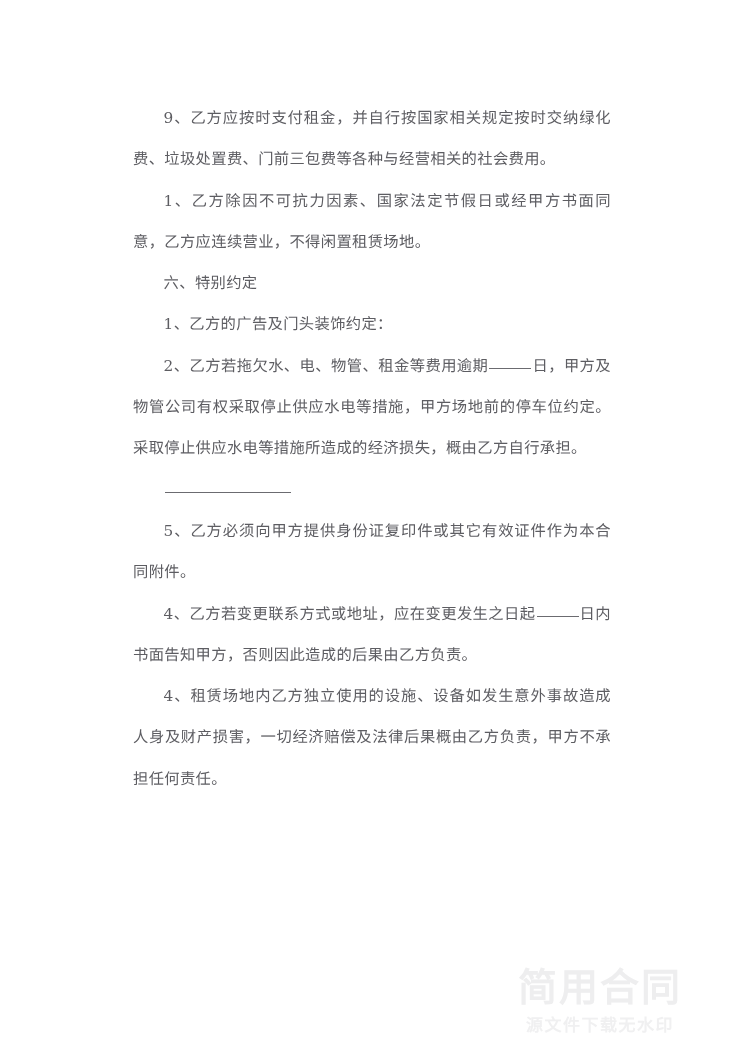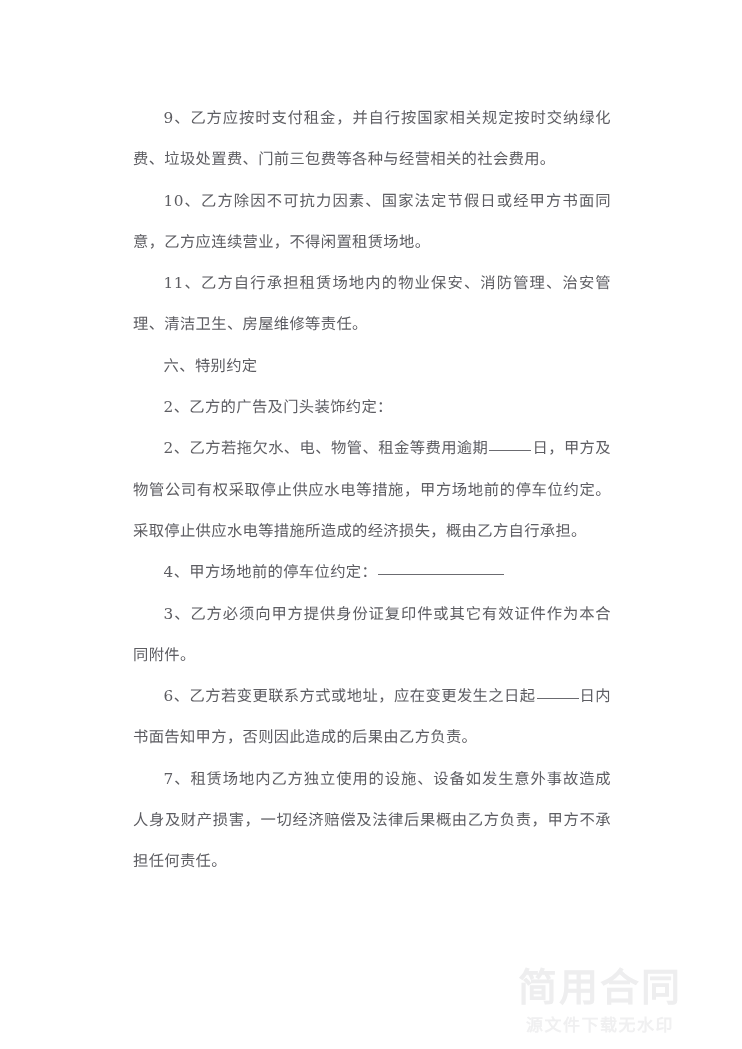--- a/index.html
+++ b/index.html
@@ -78,44 +78,43 @@
 </style>
 </head>
 <body>
 
 <div class="page">
 
   <div class="doc-body">
 
     <p class="para">9、乙方应按时支付租金，并自行按国家相关规定按时交纳绿化费、垃圾处置费、门前三包费等各种与经营相关的社会费用。</p>
 
-    <p class="para">10、乙方除因不可抗力因素、国家法定节假日或经甲方书面同意，乙方应连续营业，不得闲置租赁场地。</p>
+    <p class="para">1、乙方除因不可抗力因素、国家法定节假日或经甲方书面同意，乙方应连续营业，不得闲置租赁场地。</p>
 
-    <p class="para">11、乙方自行承担租赁场地内的物业保安、消防管理、治安管理、清洁卫生、房屋维修等责任。</p>
 
     <p class="para section-head">六、特别约定</p>
 
 
-    <p class="para">2、乙方的广告及门头装饰约定：</p>
+    <p class="para">1、乙方的广告及门头装饰约定：</p>
 
     <p class="para">
       <span>2、乙方若拖欠水、电、物管、租金等费用逾期</span><span class="blank short"></span><span>日，甲方及物管公司有权采取停止供应水电等措施，甲方场地前的停车位约定。采取停止供应水电等措施所造成的经济损失，概由乙方自行承担。</span>
     </p>
 
     <p class="para">
-      <span>4、甲方场地前的停车位约定：</span><span class="blank long"></span><span></span>
+      <span class="blank long"></span><span></span>
     </p>
 
-    <p class="para">3、乙方必须向甲方提供身份证复印件或其它有效证件作为本合同附件。</p>
+    <p class="para">5、乙方必须向甲方提供身份证复印件或其它有效证件作为本合同附件。</p>
 
     <p class="para">
-      <span>6、乙方若变更联系方式或地址，应在变更发生之日起</span><span class="blank short"></span><span>日内书面告知甲方，否则因此造成的后果由乙方负责。</span>
+      <span>4、乙方若变更联系方式或地址，应在变更发生之日起</span><span class="blank short"></span><span>日内书面告知甲方，否则因此造成的后果由乙方负责。</span>
     </p>
 
-    <p class="para">7、租赁场地内乙方独立使用的设施、设备如发生意外事故造成人身及财产损害，一切经济赔偿及法律后果概由乙方负责，甲方不承担任何责任。</p>
+    <p class="para">4、租赁场地内乙方独立使用的设施、设备如发生意外事故造成人身及财产损害，一切经济赔偿及法律后果概由乙方负责，甲方不承担任何责任。</p>
 
   </div>
 
   <div class="watermark">
     <div class="wm-main">简用合同</div>
     <div class="wm-sub">源文件下载无水印</div>
   </div>
 
 </div>
 

